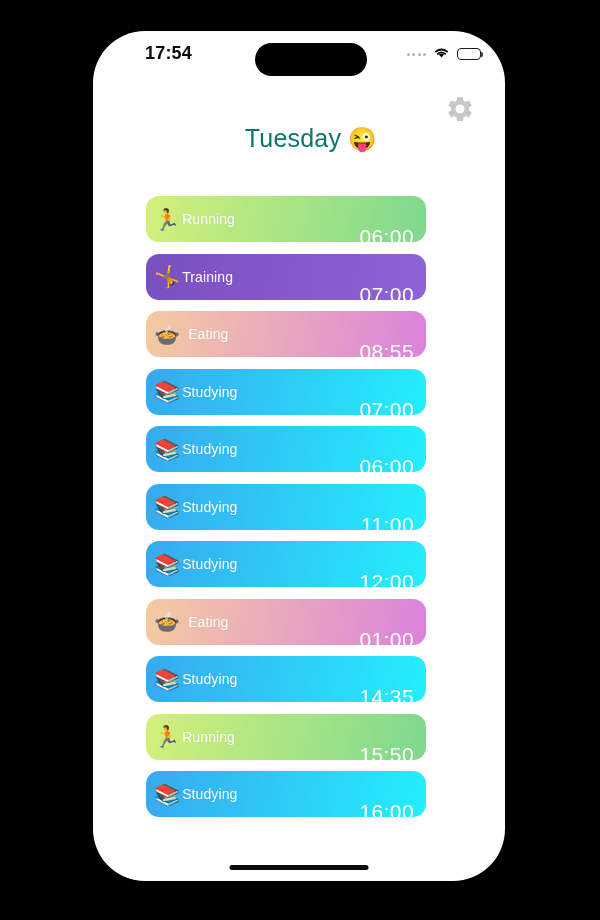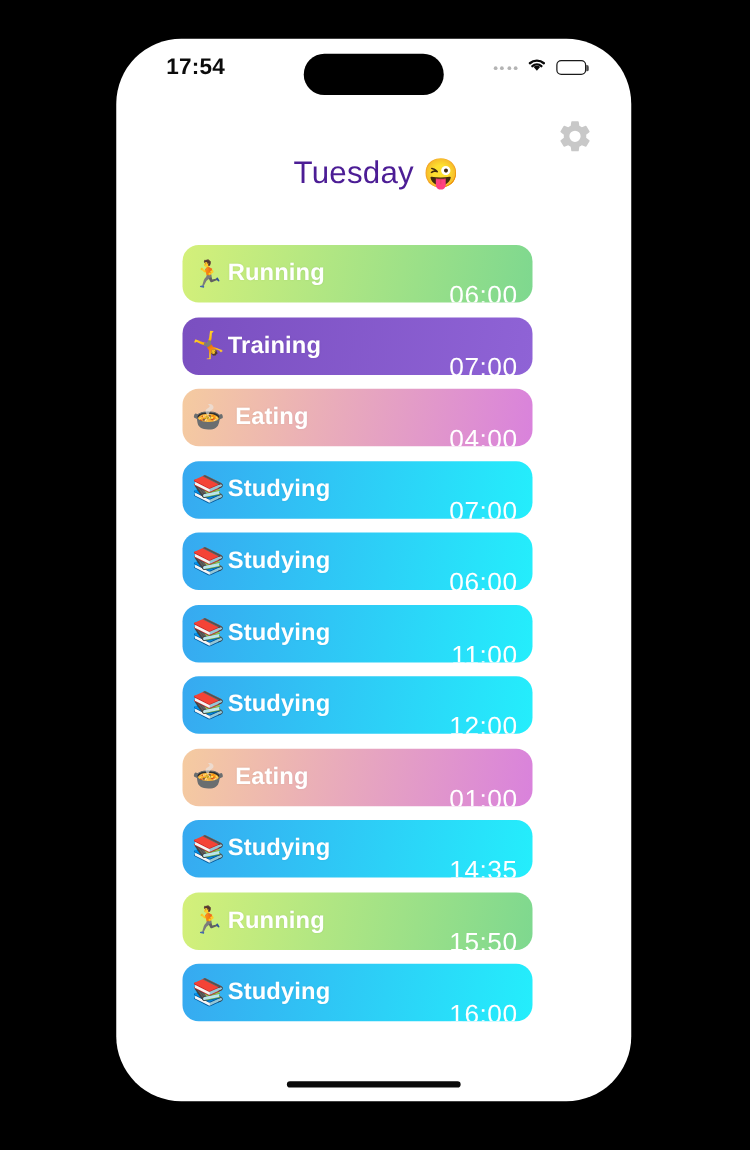--- a/index.html
+++ b/index.html
@@ -23,21 +23,21 @@
     width: 412px;
     height: 850px;
     background: #ffffff;
     border-radius: 52px;
     overflow: hidden;
   }
 
   
   #status-bar {
     position: absolute;
-    left: 0;
+    left: 12px;
     top: 0;
     width: 412px;
     height: 48px;
   }
   #status-time {
     position: absolute;
     left: 40px;
     top: 12px;
     font-size: 18px;
     font-weight: bold;
@@ -102,26 +102,26 @@
   #settings-button {
     position: absolute;
     right: 30px;
     top: 63px;
     width: 30px;
     height: 30px;
     cursor: pointer;
   }
   #page-title {
     position: absolute;
-    left: 2px;
+    left: 12px;
     top: 93px;
     width: 412px;
     text-align: center;
     font-size: 25px;
-    color: #4c1d95;
+    color: #0f766e;
     letter-spacing: 0.2px;
   }
   #page-title .emoji { font-size: 23px; }
 
   
   #schedule-list {
     position: absolute;
     left: 53px;
     top: 165px;
     width: 280px;
@@ -138,26 +138,25 @@
     cursor: pointer;
     overflow: hidden;
   }
   .task-emoji {
     font-size: 21px;
     line-height: 1;
     margin-left: 8px;
     flex: 0 0 auto;
   }
   .task-label {
-    font-size: 19px;
+    font-size: 14px;
     color: #ffffff;
     margin-left: 2px;
     letter-spacing: 0.1px;
     text-shadow: 0 0 2px rgba(0,0,0,0.08);
-    font-weight: bold;
   }
   .task-time {
     margin-left: auto;
     margin-right: 12px;
     font-size: 21px;
     color: #ffffff;
     letter-spacing: 0.4px;
     margin-top: 36px;
   }
   .task-row.eating .task-label { margin-left: 8px; }
@@ -221,21 +220,21 @@
         <span class="task-time">06:00</span>
       </div>
       <div class="task-row training" style="background: linear-gradient(100deg, rgb(122, 79, 192) 0%, rgb(143, 99, 214) 100%);">
         <span class="task-emoji">🤸</span>
         <span class="task-label">Training</span>
         <span class="task-time">07:00</span>
       </div>
       <div class="task-row eating" style="background: linear-gradient(100deg, rgb(245, 203, 160) 0%, rgb(217, 130, 220) 100%);">
         <span class="task-emoji">🍲</span>
         <span class="task-label">Eating</span>
-        <span class="task-time">04:00</span>
+        <span class="task-time">08:55</span>
       </div>
       <div class="task-row studying" style="background: linear-gradient(100deg, rgb(55, 169, 240) 0%, rgb(36, 238, 252) 100%);">
         <span class="task-emoji">📚</span>
         <span class="task-label">Studying</span>
         <span class="task-time">07:00</span>
       </div>
       <div class="task-row studying" style="background: linear-gradient(100deg, rgb(55, 169, 240) 0%, rgb(36, 238, 252) 100%);">
         <span class="task-emoji">📚</span>
         <span class="task-label">Studying</span>
         <span class="task-time">06:00</span>

